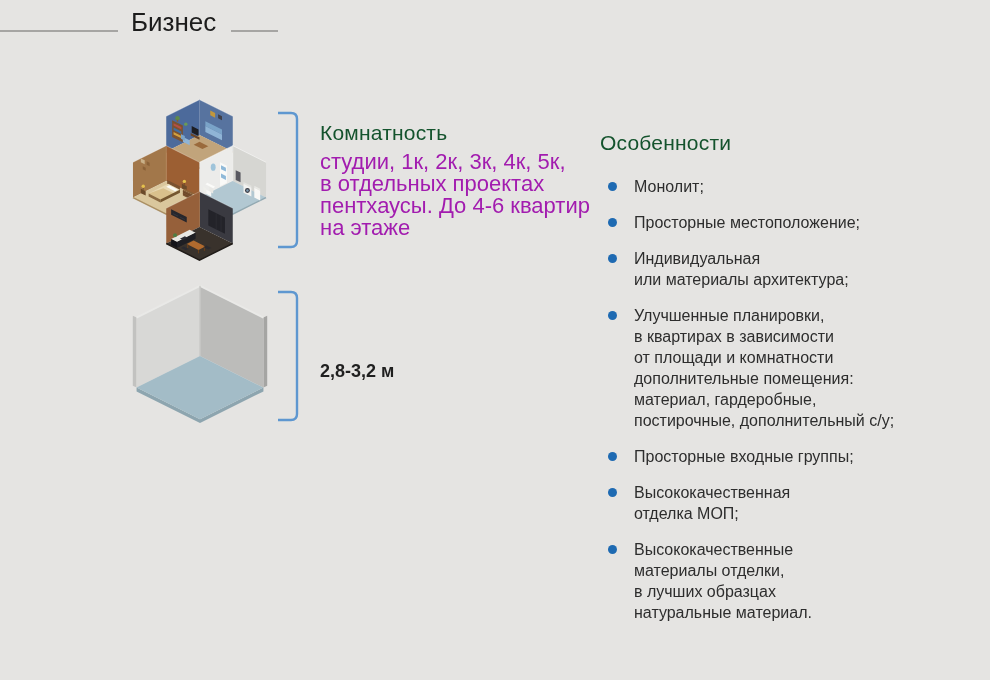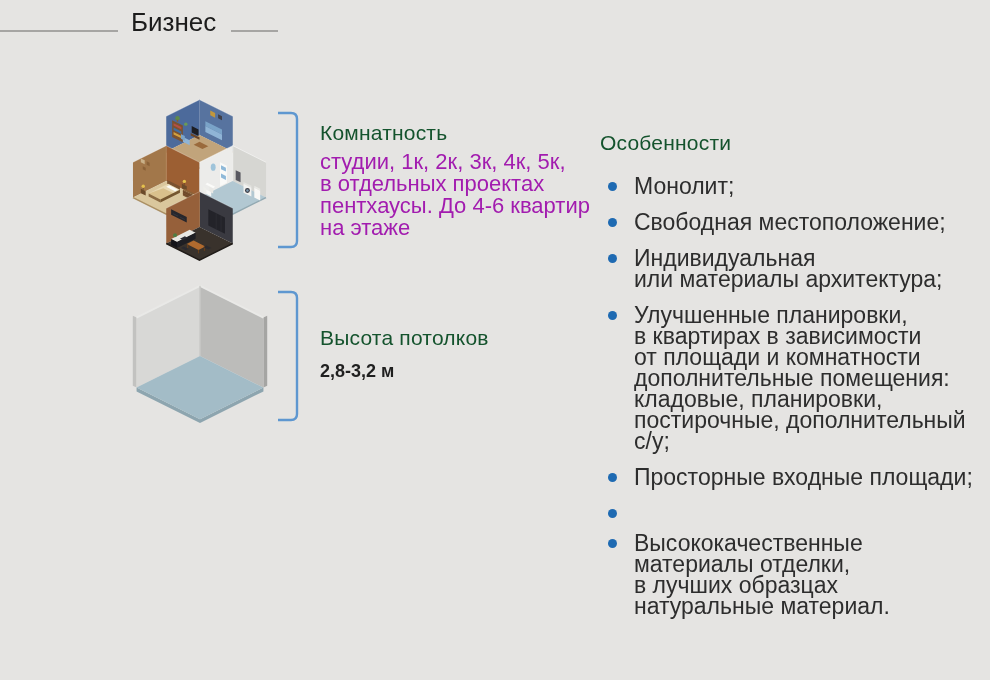--- a/index.html
+++ b/index.html
@@ -13,21 +13,21 @@
   .rooms-title{left:320px;top:121px;}
   .rooms-body{position:absolute;left:320px;top:151px;width:270px;font-size:22px;line-height:22px;
               color:#a21caf;white-space:pre-line;}
   .ceiling-title{left:320px;top:326px;}
   .ceiling-value{position:absolute;left:320px;top:361px;font-size:18px;font-weight:700;color:#1f1f1f;}
   .features-title{left:600px;top:131px;text-align:right;}
   .features{position:absolute;left:600px;top:176px;width:380px;margin:0;padding:0;list-style:none;
             display:flex;flex-direction:column;gap:15px;}
   .feature{display:flex;}
   .bullet{width:9px;height:9px;border-radius:50%;background:#1e6ab2;margin:6px 17px 0 8px;flex:none;}
-  .feature-text{font-size:23px;line-height:21px;color:#2d2d2d;white-space:pre-line;}
+  .feature-text{font-size:16px;line-height:21px;color:#2d2d2d;white-space:pre-line;}
   .apartment{position:absolute;left:126px;top:86px;}
   .cube{position:absolute;left:129px;top:283px;}
   .bracket{position:absolute;}
   .bracket-1{left:276px;top:111px;}
   .bracket-2{left:276px;top:290px;}
 </style>
 </head>
 <body>
 
 <div class="canvas">
@@ -157,54 +157,55 @@
     <polygon points="75,3 142,36.5 142,110.5 75,77" fill="#bcbcba"></polygon>
     <polygon points="75,77 142,110.5 75,144 8,110.5" fill="#a3bcc7"></polygon>
     <polyline points="8,36.5 75,3 142,36.5" fill="none" stroke="#e9e9e7" stroke-width="2"></polyline>
     <line x1="75" y1="3" x2="75" y2="77" stroke="#c9c9c7" stroke-width="1.5"></line>
   </svg>
 
   <svg class="bracket bracket-2" width="24" height="132" viewBox="0 0 24 132">
     <path d="M2 2 H15 Q21 2 21 8 V124 Q21 130 15 130 H2" fill="none" stroke="#5e97d0" stroke-width="2.4"></path>
   </svg>
 
-  <div class="sec-title ceiling-title">Высота потолков</div>
   <div class="ceiling-value">2,8-3,2 м</div>
 
   <div class="sec-title features-title">Особенности</div>
 
   <ul class="features">
     <li class="feature">
       <span class="bullet"></span>
       <span class="feature-text">Монолит;</span>
     </li>
     <li class="feature">
       <span class="bullet"></span>
-      <span class="feature-text">Свободная местоположение;</span>
+      <span class="feature-text">Просторные местоположение;</span>
     </li>
     <li class="feature">
       <span class="bullet"></span>
       <span class="feature-text">Индивидуальная
 или материалы архитектура;</span>
     </li>
     <li class="feature">
       <span class="bullet"></span>
       <span class="feature-text">Улучшенные планировки,
 в квартирах в зависимости
 от площади и комнатности
 дополнительные помещения:
-кладовые, планировки,
+материал, гардеробные,
 постирочные, дополнительный с/у;</span>
     </li>
     <li class="feature">
       <span class="bullet"></span>
-      <span class="feature-text">Просторные входные площади;</span>
-    </li>
-    <li class="feature">
-      <span class="bullet"></span>
+      <span class="feature-text">Просторные входные группы;</span>
+    </li>
+    <li class="feature">
+      <span class="bullet"></span>
+      <span class="feature-text">Высококачественная
+отделка МОП;</span>
     </li>
     <li class="feature">
       <span class="bullet"></span>
       <span class="feature-text">Высококачественные
 материалы отделки,
 в лучших образцах
 натуральные материал.</span>
     </li>
   </ul>
 

